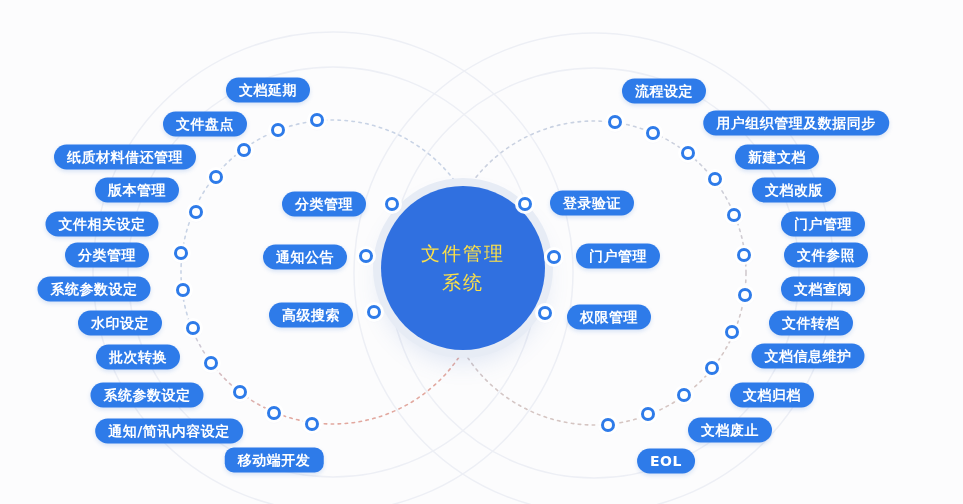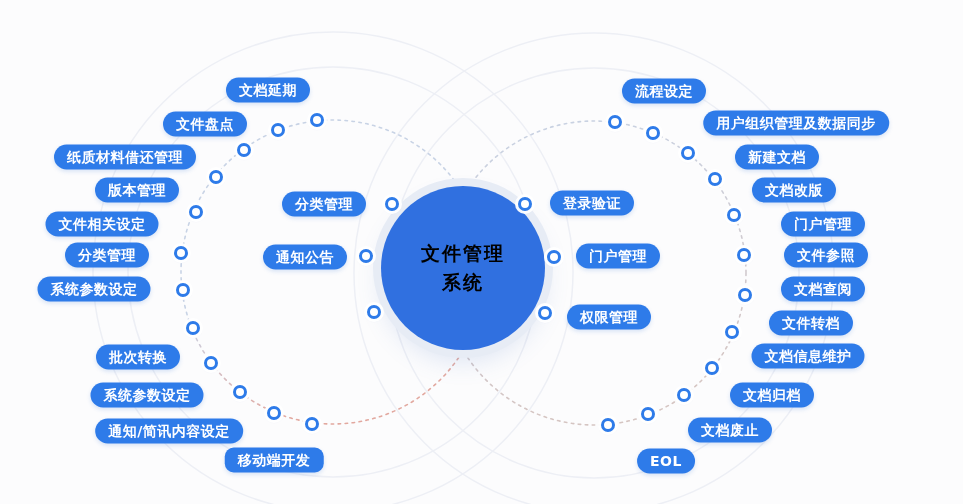--- a/index.html
+++ b/index.html
@@ -37,21 +37,21 @@
   }
   #center-circle{
     position:absolute;
     left:381px;top:186px;
     width:164px;height:164px;
     border-radius:50%;
     background:var(--center,#3070e0);
     box-shadow:0 0 0 8px var(--ring,#e7ecf5),0 12px 24px rgba(90,125,200,.18);
     display:flex;flex-direction:column;
     align-items:center;justify-content:center;
-    color:#000000;font-weight:bold;
+    color:#fde047;font-weight:normal;
     font-size:19px;letter-spacing:2px;line-height:1.55;
   }
 </style>
 </head>
 <body>
 
 <div id="stage" style="--bg: #fcfcfd; --pill: #2e7be9; --center: #3070e0; --ring: #e7ecf5; --node: #2e7be9; --faint: #edeff5;">
 
   <svg id="bg-svg" viewBox="0 0 963 504" xmlns="http://www.w3.org/2000/svg">
     <defs>
@@ -108,26 +108,28 @@
     <div class="node" style="left: 525px; top: 204px;"></div>
     <div class="node" style="left: 554px; top: 257px;"></div>
     <div class="node" style="left: 545px; top: 313px;"></div>
     <div class="pill" style="left: 268px; top: 90px;">文档延期</div>
     <div class="pill" style="left: 197px; top: 124px; margin-left: 8px;">文件盘点</div>
     <div class="pill" style="left: 125px; top: 157px;">纸质材料借还管理</div>
     <div class="pill" style="left: 137px; top: 190px;">版本管理</div>
     <div class="pill" style="left: 102px; top: 224px;">文件相关设定</div>
     <div class="pill" style="left: 107px; top: 255px;">分类管理</div>
     <div class="pill" style="left: 94px; top: 289px;">系统参数设定</div>
+    <div class="pill" style="left: 120px; top: 323px;">水印设定</div>
     <div class="pill" style="left: 138px; top: 357px;">批次转换</div>
     <div class="pill" style="left: 147px; top: 395px;">系统参数设定</div>
     <div class="pill" style="left: 169px; top: 431px;">通知/简讯内容设定</div>
     <div class="pill" style="left: 274px; top: 460px; border-radius: 9px;">移动端开发</div>
     <div class="pill" style="left: 324px; top: 204px;">分类管理</div>
     <div class="pill" style="left: 305px; top: 257px;">通知公告</div>
+    <div class="pill" style="left: 311px; top: 315px;">高级搜索</div>
     <div class="pill" style="left: 592px; top: 203px;">登录验证</div>
     <div class="pill" style="left: 618px; top: 256px;">门户管理</div>
     <div class="pill" style="left: 609px; top: 317px;">权限管理</div>
     <div class="pill" style="left: 664px; top: 91px;">流程设定</div>
     <div class="pill" style="left: 796px; top: 123px;">用户组织管理及数据同步</div>
     <div class="pill" style="left: 777px; top: 157px;">新建文档</div>
     <div class="pill" style="left: 794px; top: 190px;">文档改版</div>
     <div class="pill" style="left: 823px; top: 224px;">门户管理</div>
     <div class="pill" style="left: 826px; top: 255px;">文件参照</div>
     <div class="pill" style="left: 823px; top: 289px;">文档查阅</div>

